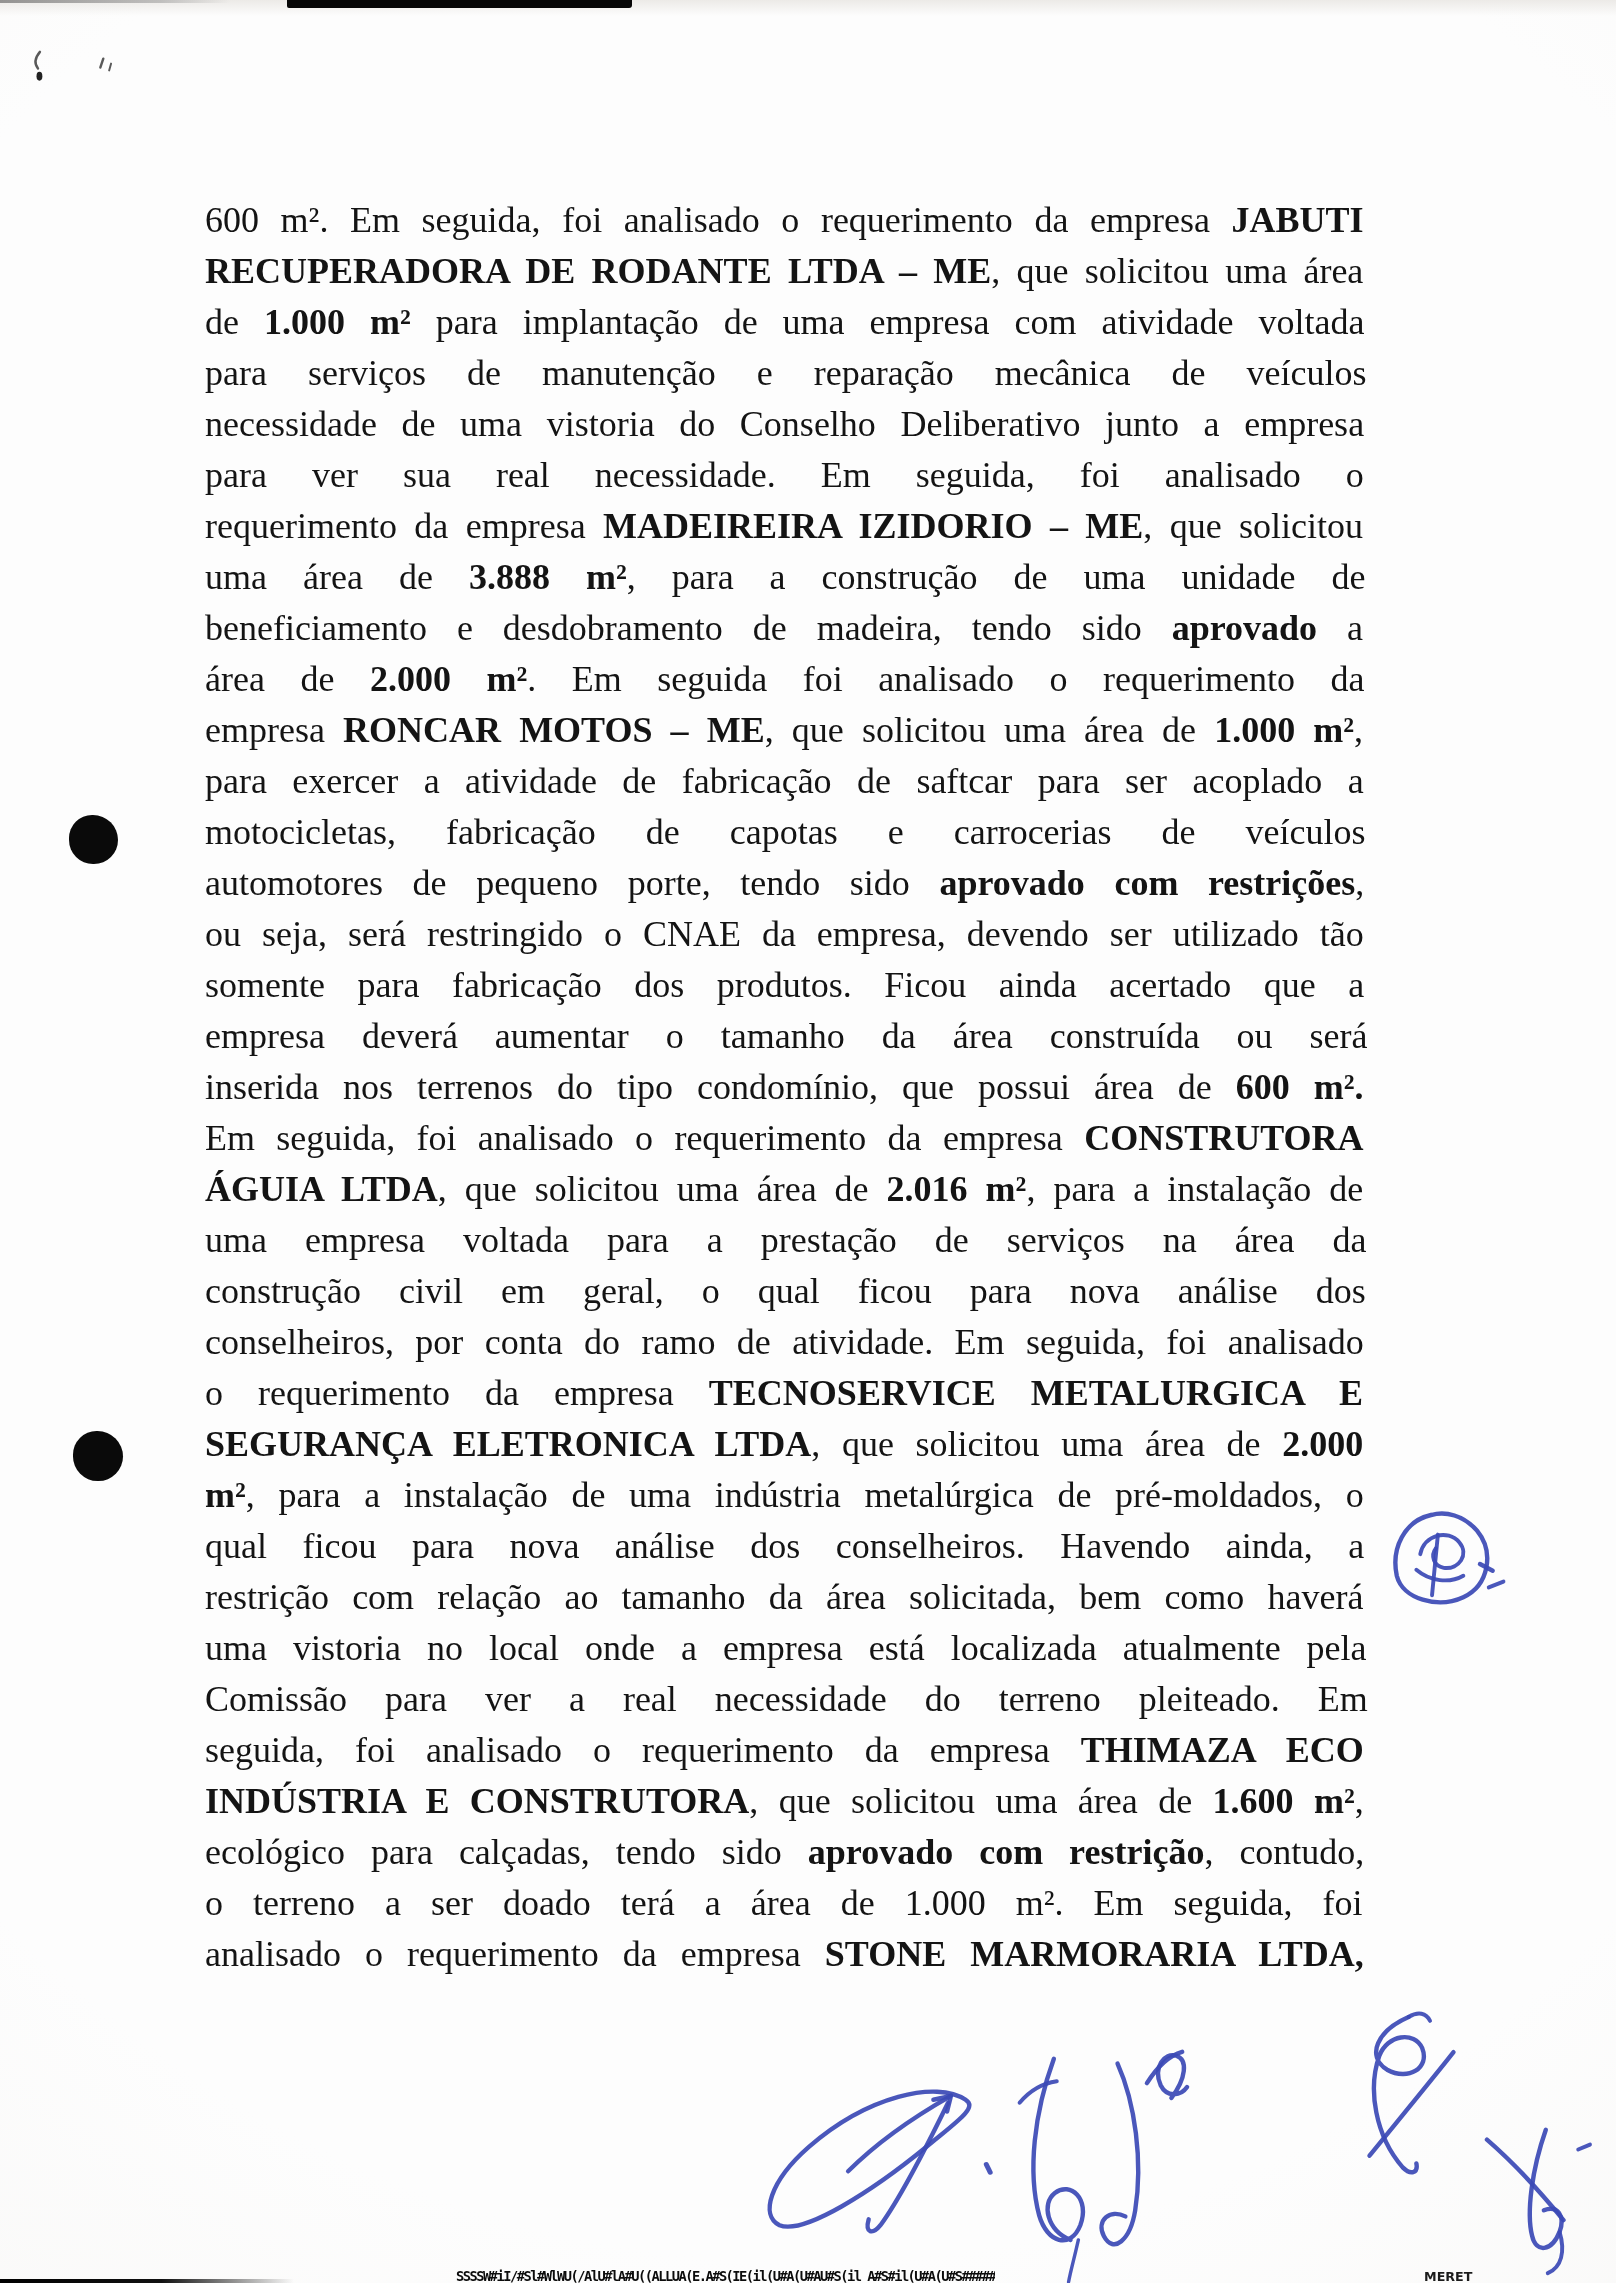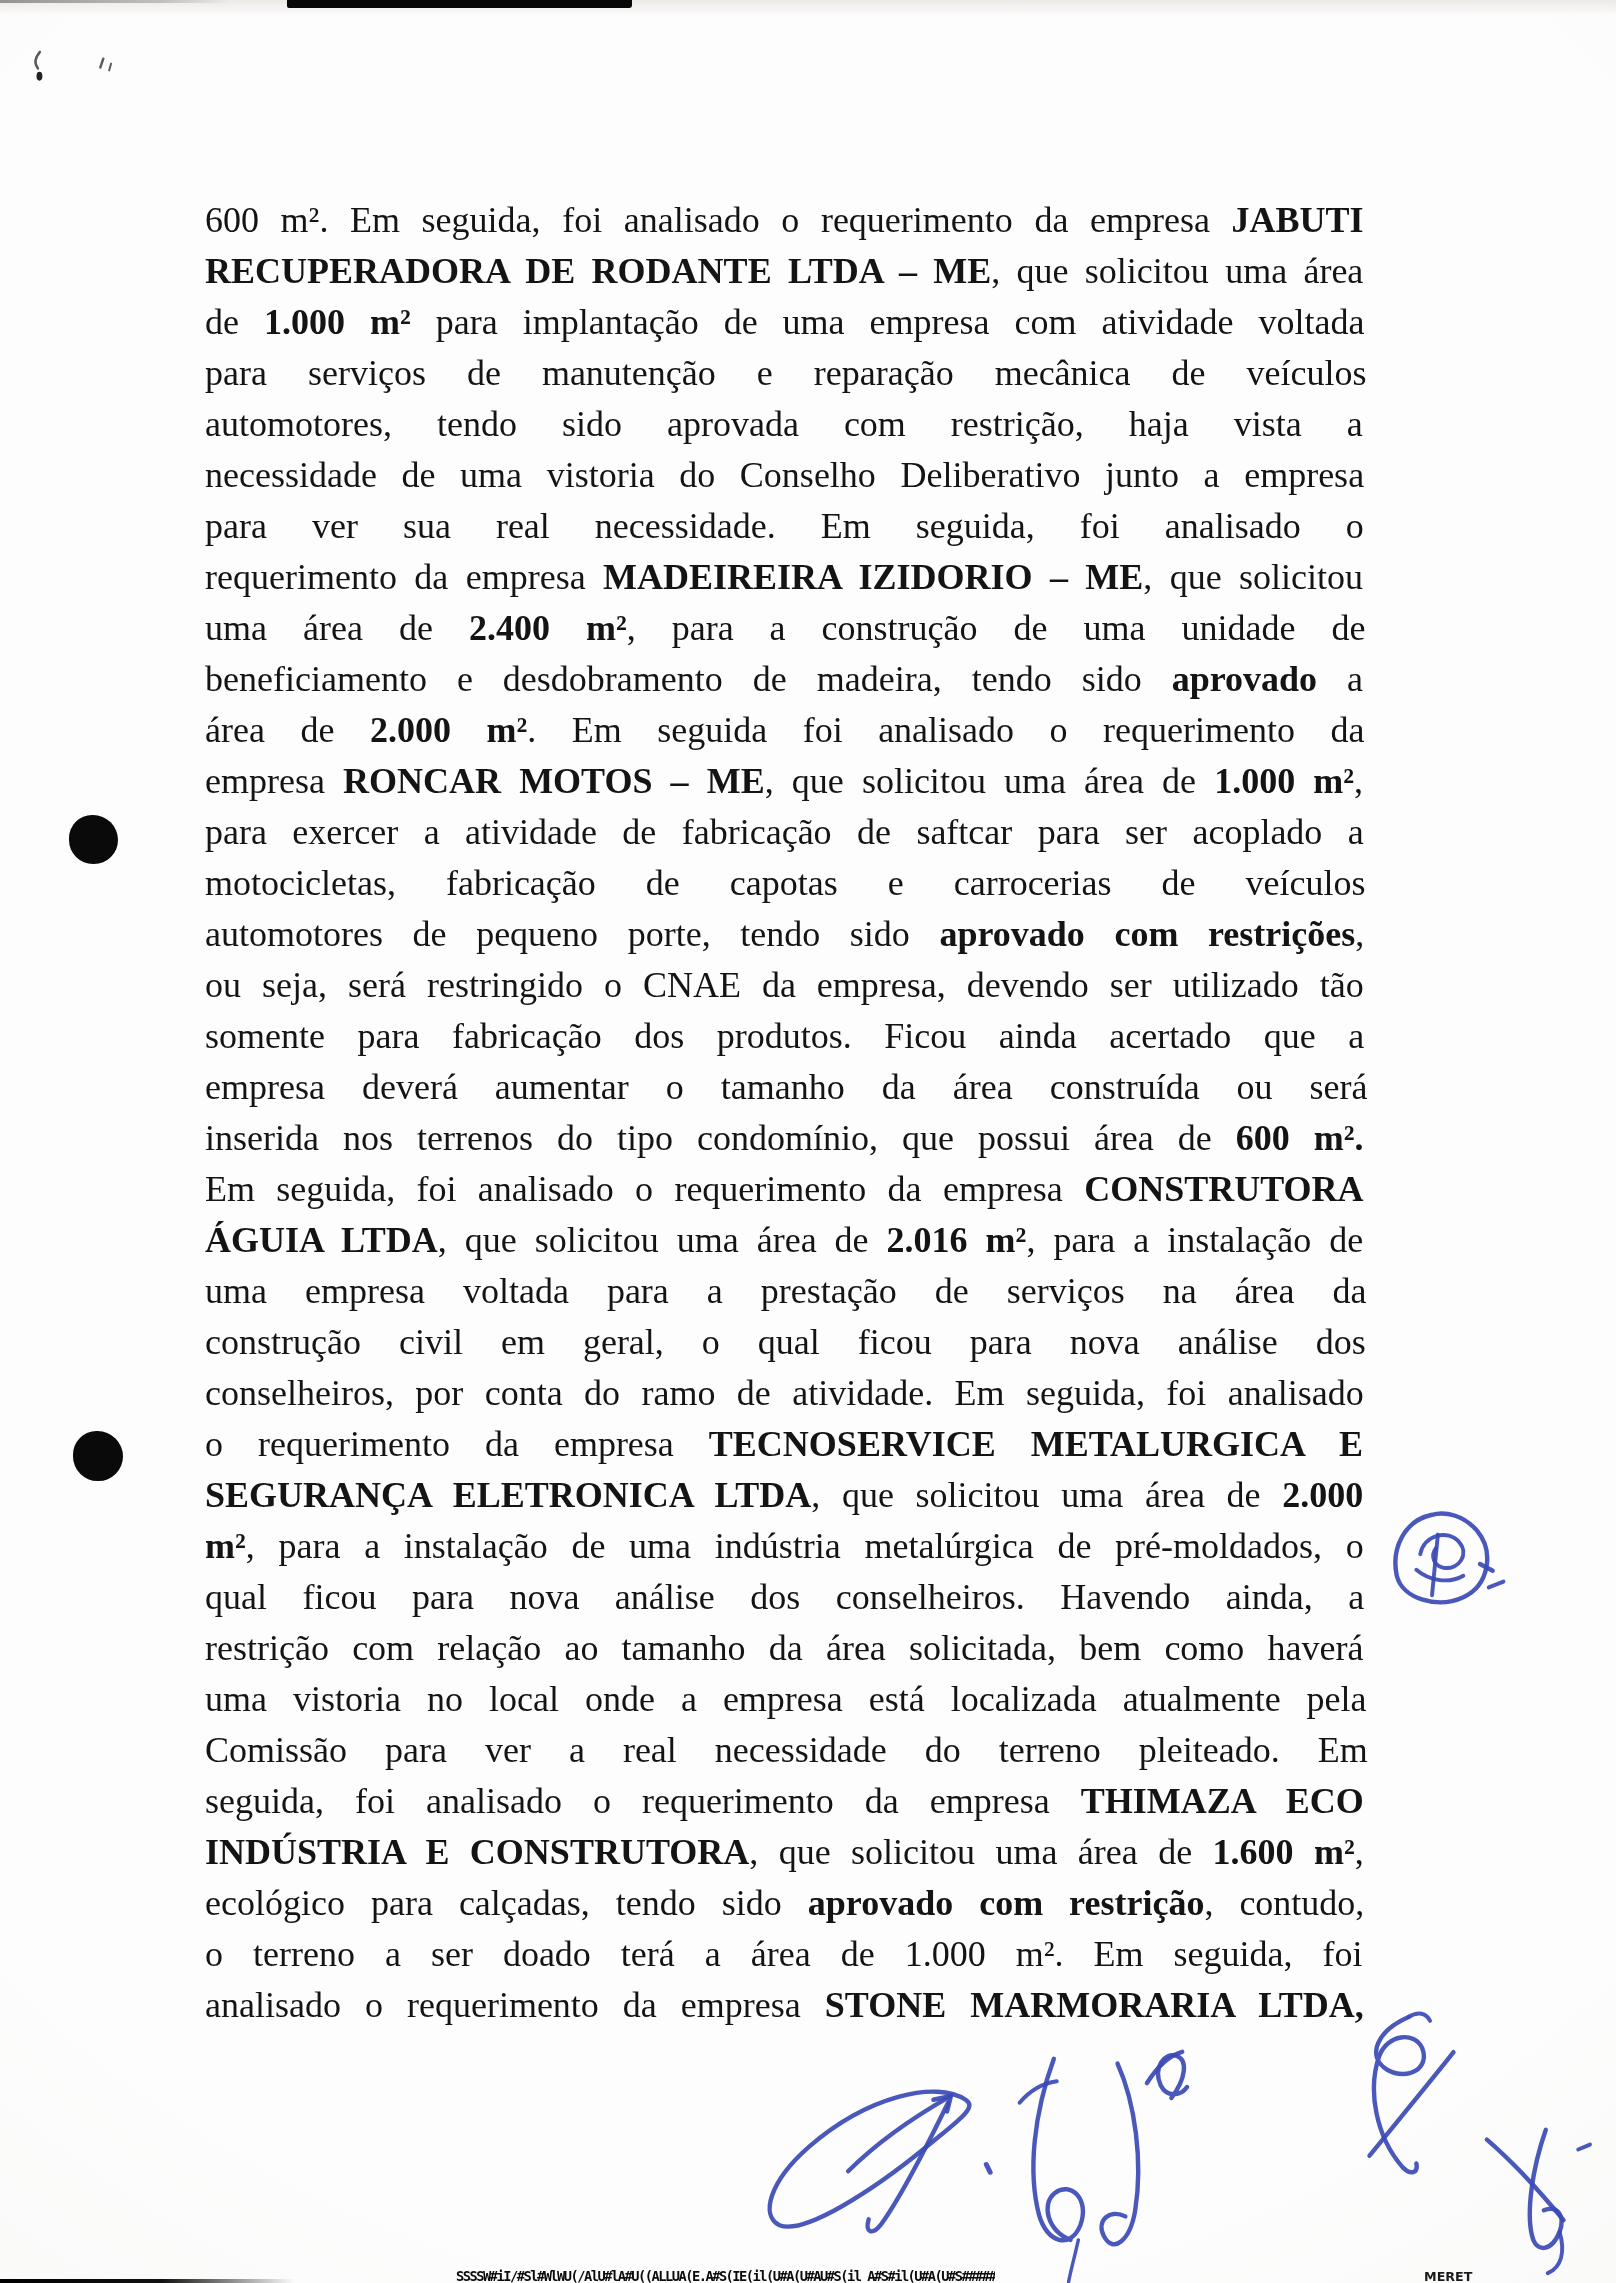--- a/index.html
+++ b/index.html
@@ -62,25 +62,24 @@
   </svg>
 
   <div class="dot" style="left:69px;top:815px;width:49px;height:49px;"></div>
   <div class="dot" style="left:73px;top:1431px;width:50px;height:50px;"></div>
 
   <div class="textblock">
       <div class="line"><span class="inner" style="word-spacing: 12.6px;"><span>600 m². Em seguida, foi analisado o requerimento da empresa </span><span class="b">JABUTI</span></span></div>
       <div class="line"><span class="inner" style="word-spacing: 7.3px;"><span class="b">RECUPERADORA DE RODANTE LTDA – ME</span><span>, que solicitou uma área</span></span></div>
       <div class="line"><span class="inner" style="word-spacing: 16px;"><span>de </span><span class="b">1.000 m²</span><span> para implantação de uma empresa com atividade voltada</span></span></div>
       <div class="line"><span class="inner" style="word-spacing: 32px;"><span>para serviços de manutenção e reparação mecânica de veículos</span></span></div>
-      <div class="line"><span class="inner" style="word-spacing: 36px;"><span>automotores, tendo sido aprovada com restrição, haja vista a</span></span></div>
       <div class="line"><span class="inner" style="word-spacing: 15.6px;"><span>necessidade de uma vistoria do Conselho Deliberativo junto a empresa</span></span></div>
       <div class="line"><span class="inner" style="word-spacing: 36px; font-family: Liberation Serif, serif;"><span>para ver sua real necessidade. Em seguida, foi analisado o</span></span></div>
       <div class="line"><span class="inner" style="word-spacing: 8.4px;"><span>requerimento da empresa </span><span class="b">MADEIREIRA IZIDORIO – ME</span><span>, que solicitou</span></span></div>
-      <div class="line"><span class="inner" style="word-spacing: 27px;"><span>uma área de </span><span class="b">2.400 m²</span><span>, para a construção de uma unidade de</span></span></div>
+      <div class="line"><span class="inner" style="word-spacing: 27px;"><span>uma área de </span><span class="b">3.888 m²</span><span>, para a construção de uma unidade de</span></span></div>
       <div class="line"><span class="inner" style="word-spacing: 21px;"><span>beneficiamento e desdobramento de madeira, tendo sido </span><span class="b">aprovado</span><span> a</span></span></div>
       <div class="line"><span class="inner" style="word-spacing: 26.5px;"><span>área de </span><span class="b">2.000 m²</span><span>. Em seguida foi analisado o requerimento da</span></span></div>
       <div class="line"><span class="inner" style="word-spacing: 9.1px;"><span>empresa </span><span class="b">RONCAR MOTOS – ME</span><span>, que solicitou uma área de </span><span class="b">1.000 m²</span><span>,</span></span></div>
       <div class="line"><span class="inner" style="word-spacing: 16.4px;"><span>para exercer a atividade de fabricação de saftcar para ser acoplado a</span></span></div>
       <div class="line"><span class="inner" style="word-spacing: 41px;"><span>motocicletas, fabricação de capotas e carrocerias de veículos</span></span></div>
       <div class="line"><span class="inner" style="word-spacing: 20.6px;"><span>automotores de pequeno porte, tendo sido </span><span class="b">aprovado com restrições</span><span>,</span></span></div>
       <div class="line"><span class="inner" style="word-spacing: 12px;"><span>ou seja, será restringido o CNAE da empresa, devendo ser utilizado tão</span></span></div>
       <div class="line"><span class="inner" style="word-spacing: 23.5px;"><span>somente para fabricação dos produtos. Ficou ainda acertado que a</span></span></div>
       <div class="line"><span class="inner" style="word-spacing: 28px;"><span>empresa deverá aumentar o tamanho da área construída ou será</span></span></div>
       <div class="line"><span class="inner" style="word-spacing: 15px;"><span>inserida nos terrenos do tipo condomínio, que possui área de </span><span class="b">600 m².</span></span></div>

